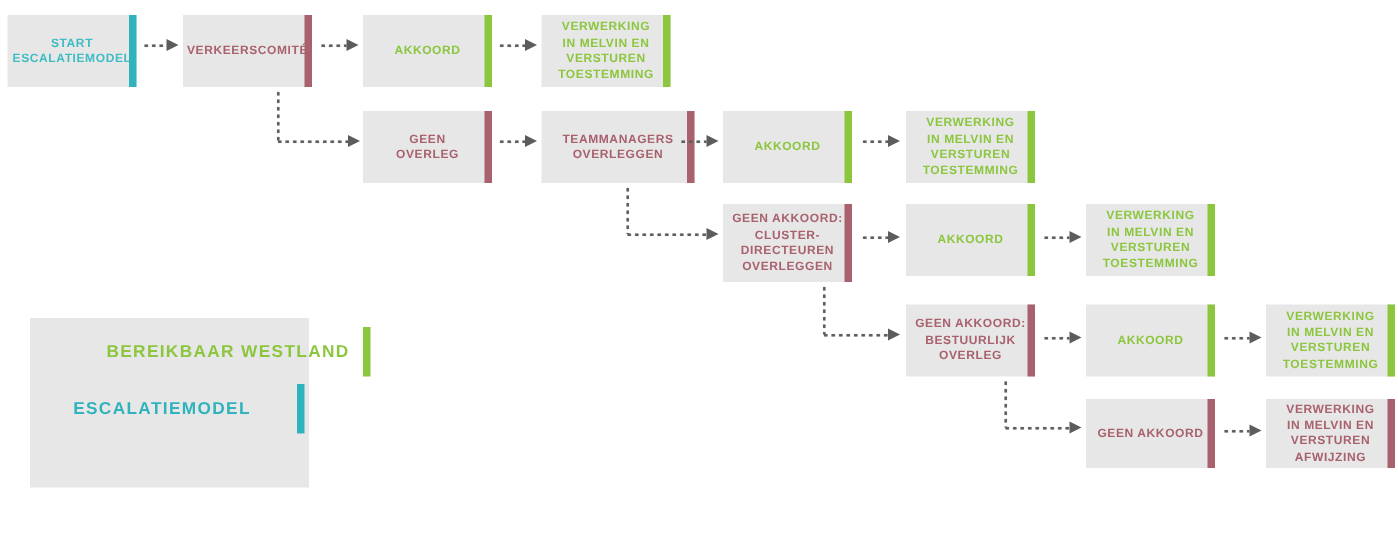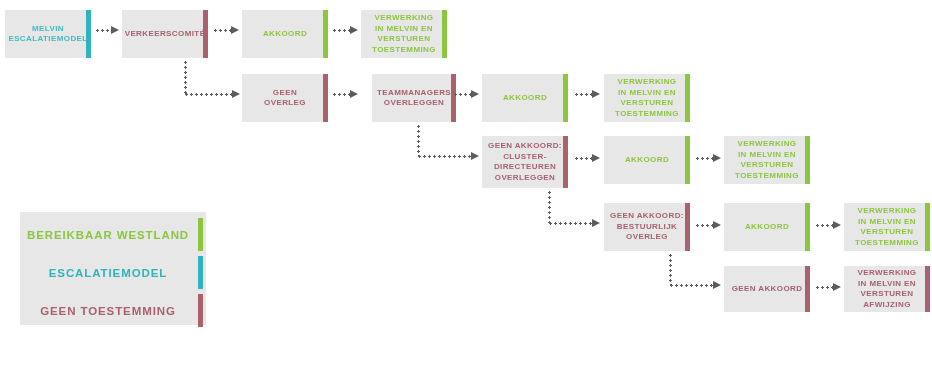--- a/index.html
+++ b/index.html
@@ -106,37 +106,37 @@
     font-weight:700;
     letter-spacing:0.9px;
     padding-right:10px;
     font-family:"Liberation Sans", sans-serif;
   }
   .legend-row .lbar{
     position:absolute;
     right:3px;top:0;
     width:5px;height:100%;
   }
-  #lrow0{top:6px;}
+  #lrow0{top:6px;margin-left:44px;}
   #lrow1{top:44px;}
   #lrow2{top:82px;}
   #lrow0 .ltext{color:#8cc63f;}
   #lrow0 .lbar{background:#8cc63f;}
   #lrow1 .ltext{color:#2fb3bd;}
   #lrow1 .lbar{background:#2fb3bd;}
   #lrow2 .ltext{color:#a8616d;}
   #lrow2 .lbar{background:#a8616d;}
 </style>
 </head>
 <body>
 
 <div id="stage">
 
   <div class="node c-teal" id="n0" style="left: 5px; top: 10px; width: 86px; height: 48px;">
-    <span class="nlabel">MELVIN
+    <span class="nlabel">START
 ESCALATIEMODEL</span>
     <span class="bar"></span>
   </div>
 
   <div class="node c-red" id="n1" style="left: 122px; top: 10px; width: 86px; height: 48px;">
     <span class="nlabel">VERKEERSCOMITÉ</span>
     <span class="bar"></span>
   </div>
 
   <div class="node c-green" id="n2" style="left: 242px; top: 10px; width: 86px; height: 48px;">
@@ -151,21 +151,21 @@
 TOESTEMMING</span>
     <span class="bar"></span>
   </div>
 
   <div class="node c-red" id="n4" style="left: 242px; top: 74px; width: 86px; height: 48px;">
     <span class="nlabel">GEEN
 OVERLEG</span>
     <span class="bar"></span>
   </div>
 
-  <div class="node c-red" id="n5" style="left: 372px; top: 74px; width: 84px; height: 48px;">
+  <div class="node c-red" id="n5" style="left: 361px; top: 74px; width: 102px; height: 48px;">
     <span class="nlabel">TEAMMANAGERS
 OVERLEGGEN</span>
     <span class="bar"></span>
   </div>
 
   <div class="node c-green" id="n6" style="left: 482px; top: 74px; width: 86px; height: 48px;">
     <span class="nlabel">AKKOORD</span>
     <span class="bar"></span>
   </div>
 
@@ -299,19 +299,15 @@
 
   <div id="legend">
     <div class="legend-row" id="lrow0">
       <span class="ltext">BEREIKBAAR WESTLAND</span>
       <span class="lbar"></span>
     </div>
     <div class="legend-row" id="lrow1">
       <span class="ltext">ESCALATIEMODEL</span>
       <span class="lbar"></span>
     </div>
-    <div class="legend-row" id="lrow2">
-      <span class="ltext">GEEN TOESTEMMING</span>
-      <span class="lbar"></span>
-    </div>
   </div>
 
 </div>
 
 </body></html>

